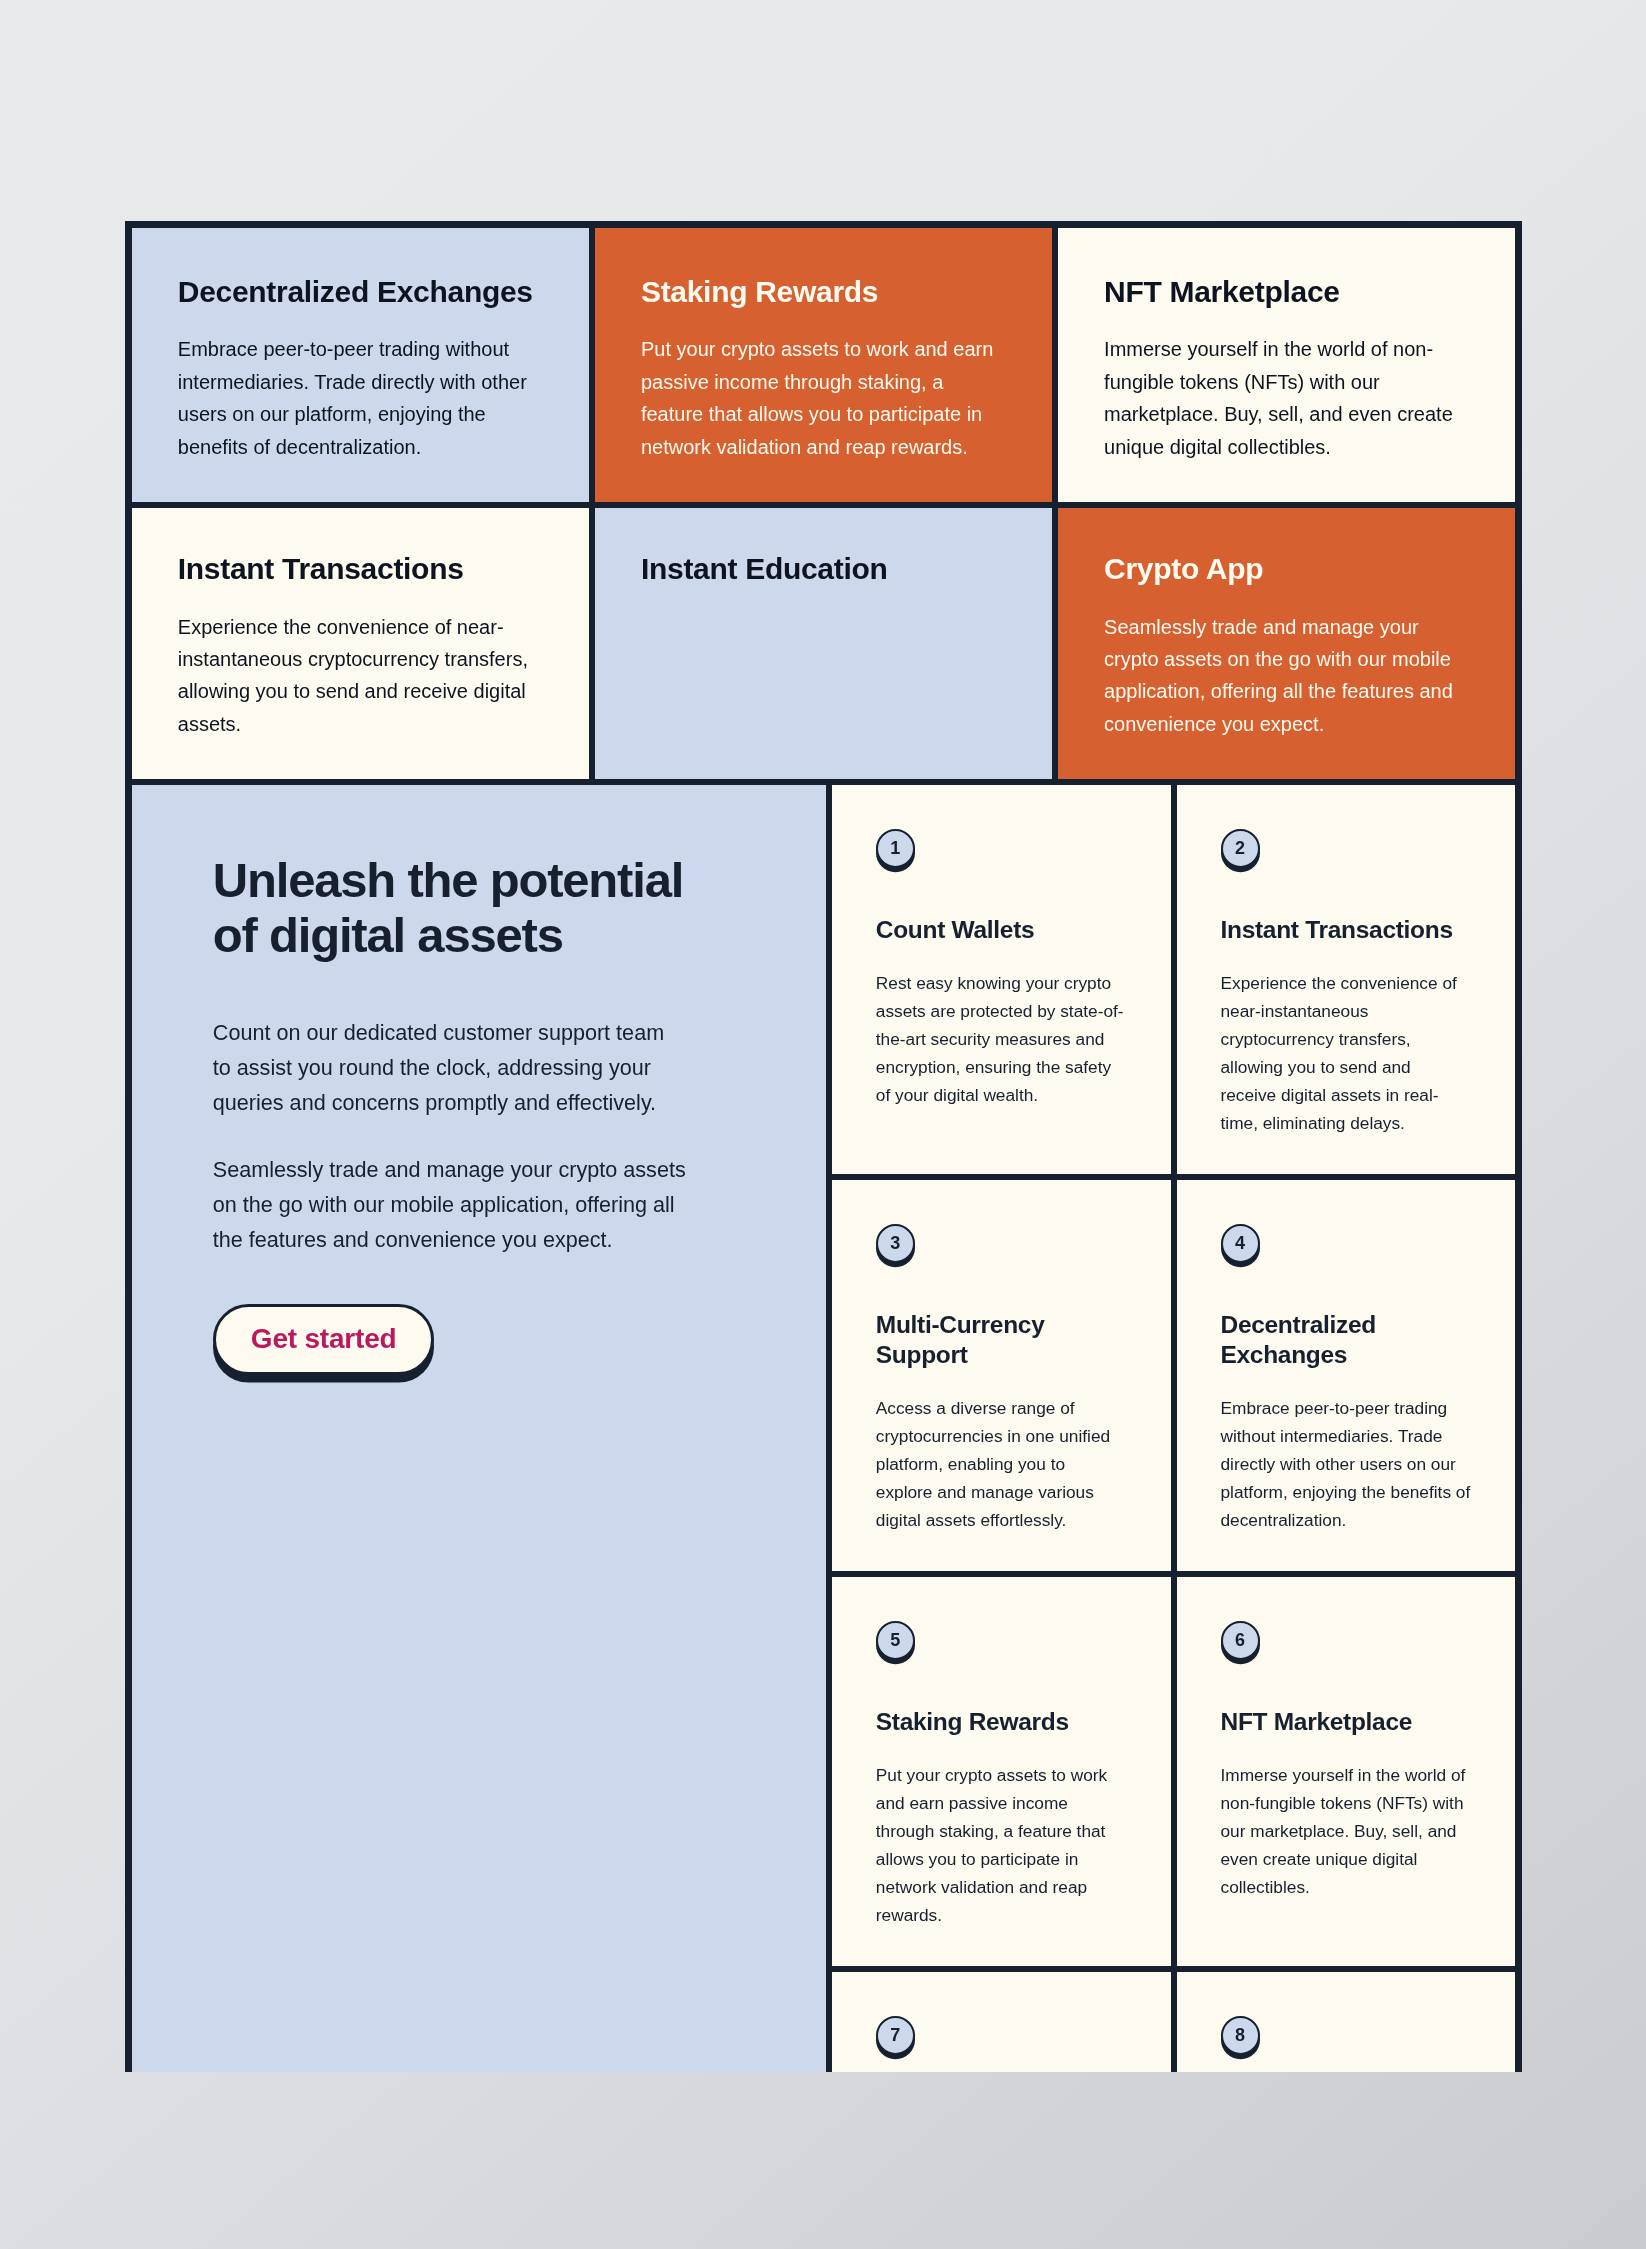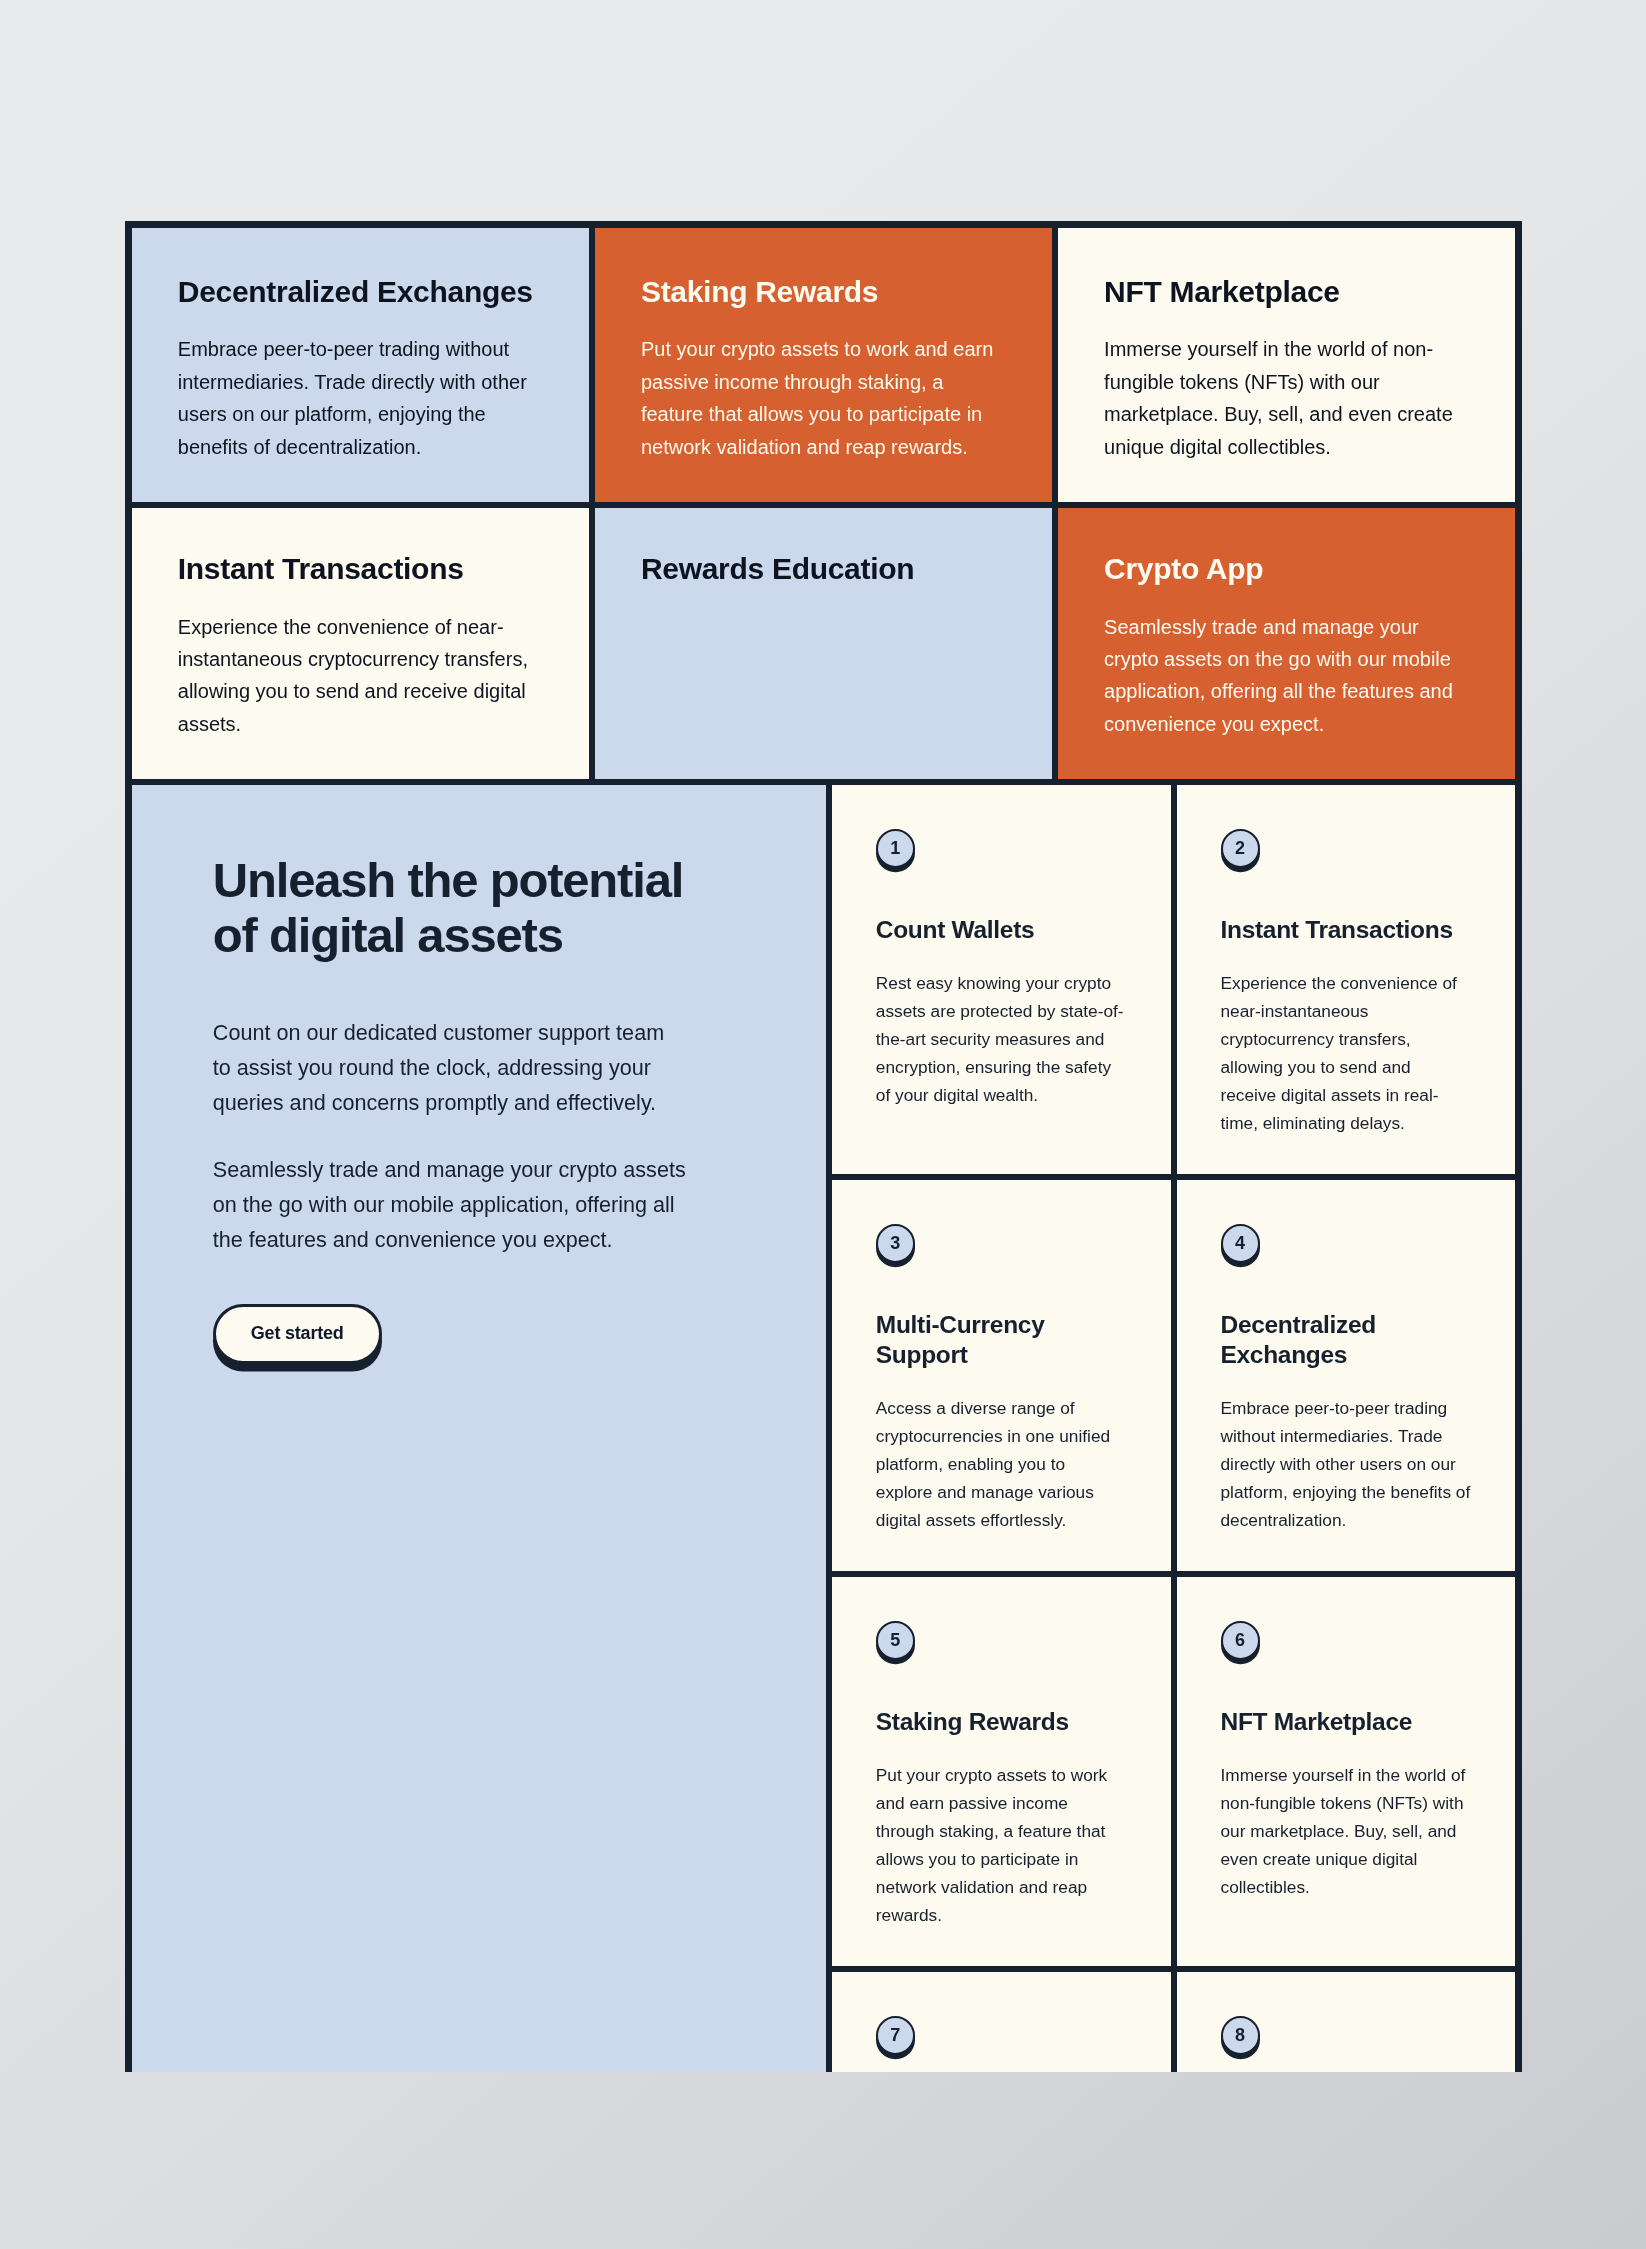--- a/index.html
+++ b/index.html
@@ -98,25 +98,25 @@
     font-size: 21.6px;
     line-height: 1.62;
     font-weight: 400;
     max-width: 473px;
   }
   .hero p.last { margin-bottom: 46px; }
 
   .cta {
     display: inline-block;
     background: #fdfaef;
-    color: #0f172a;
+    color: #be185d;
     border: 3.4px solid #16202e;
     border-radius: 845px;
     padding: 16px 35px 17px 35px;
-    font-size: 18px;
+    font-size: 28px;
     font-weight: 700;
     letter-spacing: -0.2px;
     box-shadow: 0 7.6px 0 0 #16202e;
     cursor: pointer;
     font-family: "Liberation Sans", sans-serif;
     text-align: center;
   }
 
   
   .steps {
@@ -186,21 +186,21 @@
         <p>Immerse yourself in the world of non-fungible tokens (NFTs) with our marketplace. Buy, sell, and even create unique digital collectibles.</p>
       </div>
     </div>
 
     <div class="feature-row row2">
       <div class="feature-card cream">
         <h2>Instant Transactions</h2>
         <p>Experience the convenience of near-instantaneous cryptocurrency transfers, allowing you to send and receive digital assets.</p>
       </div>
       <div class="feature-card blue">
-        <h2>Rewards Education</h2>
+        <h2>Instant Education</h2>
       </div>
       <div class="feature-card orange">
         <h2>Crypto App</h2>
         <p>Seamlessly trade and manage your crypto assets on the go with our mobile application, offering all the features and convenience you expect.</p>
       </div>
     </div>
 
     <div class="split">
 
       <div class="hero">

